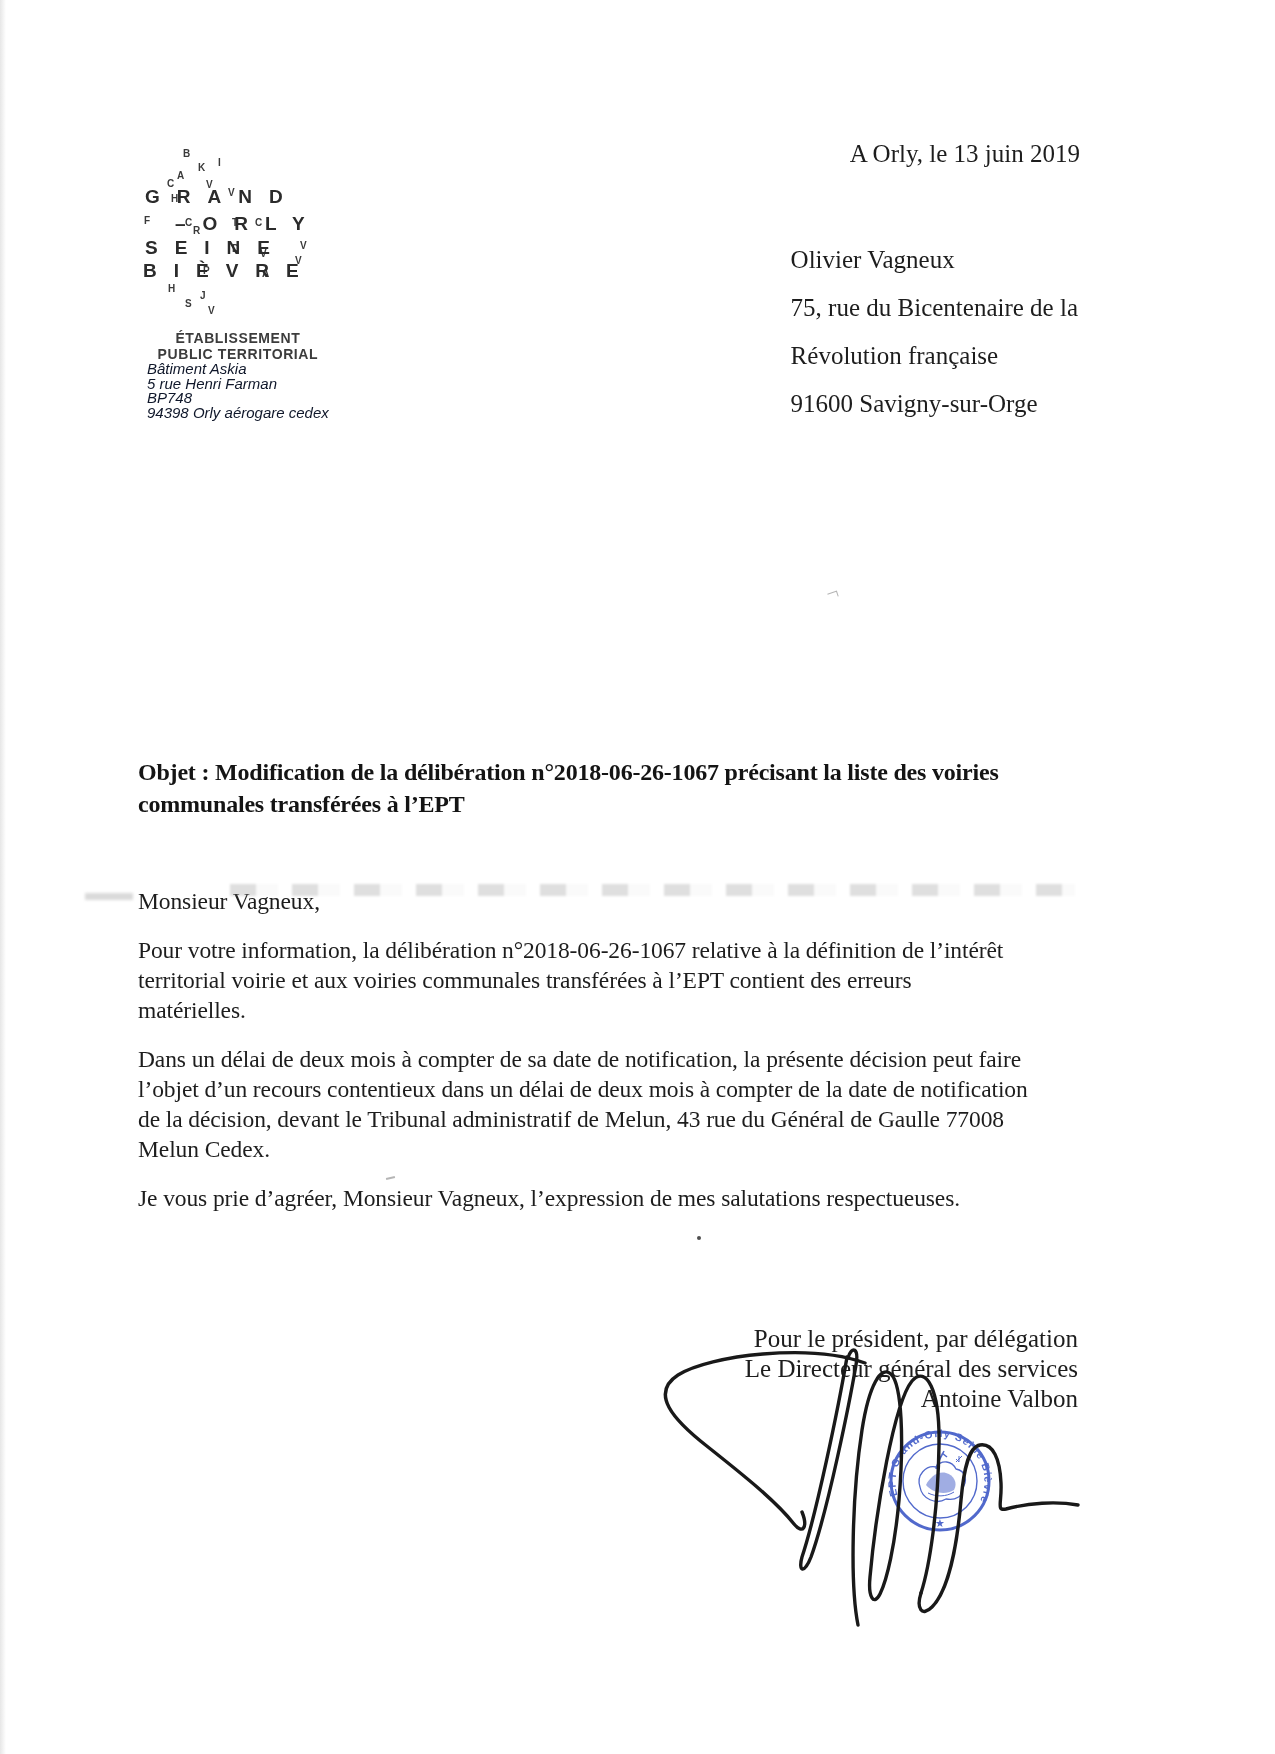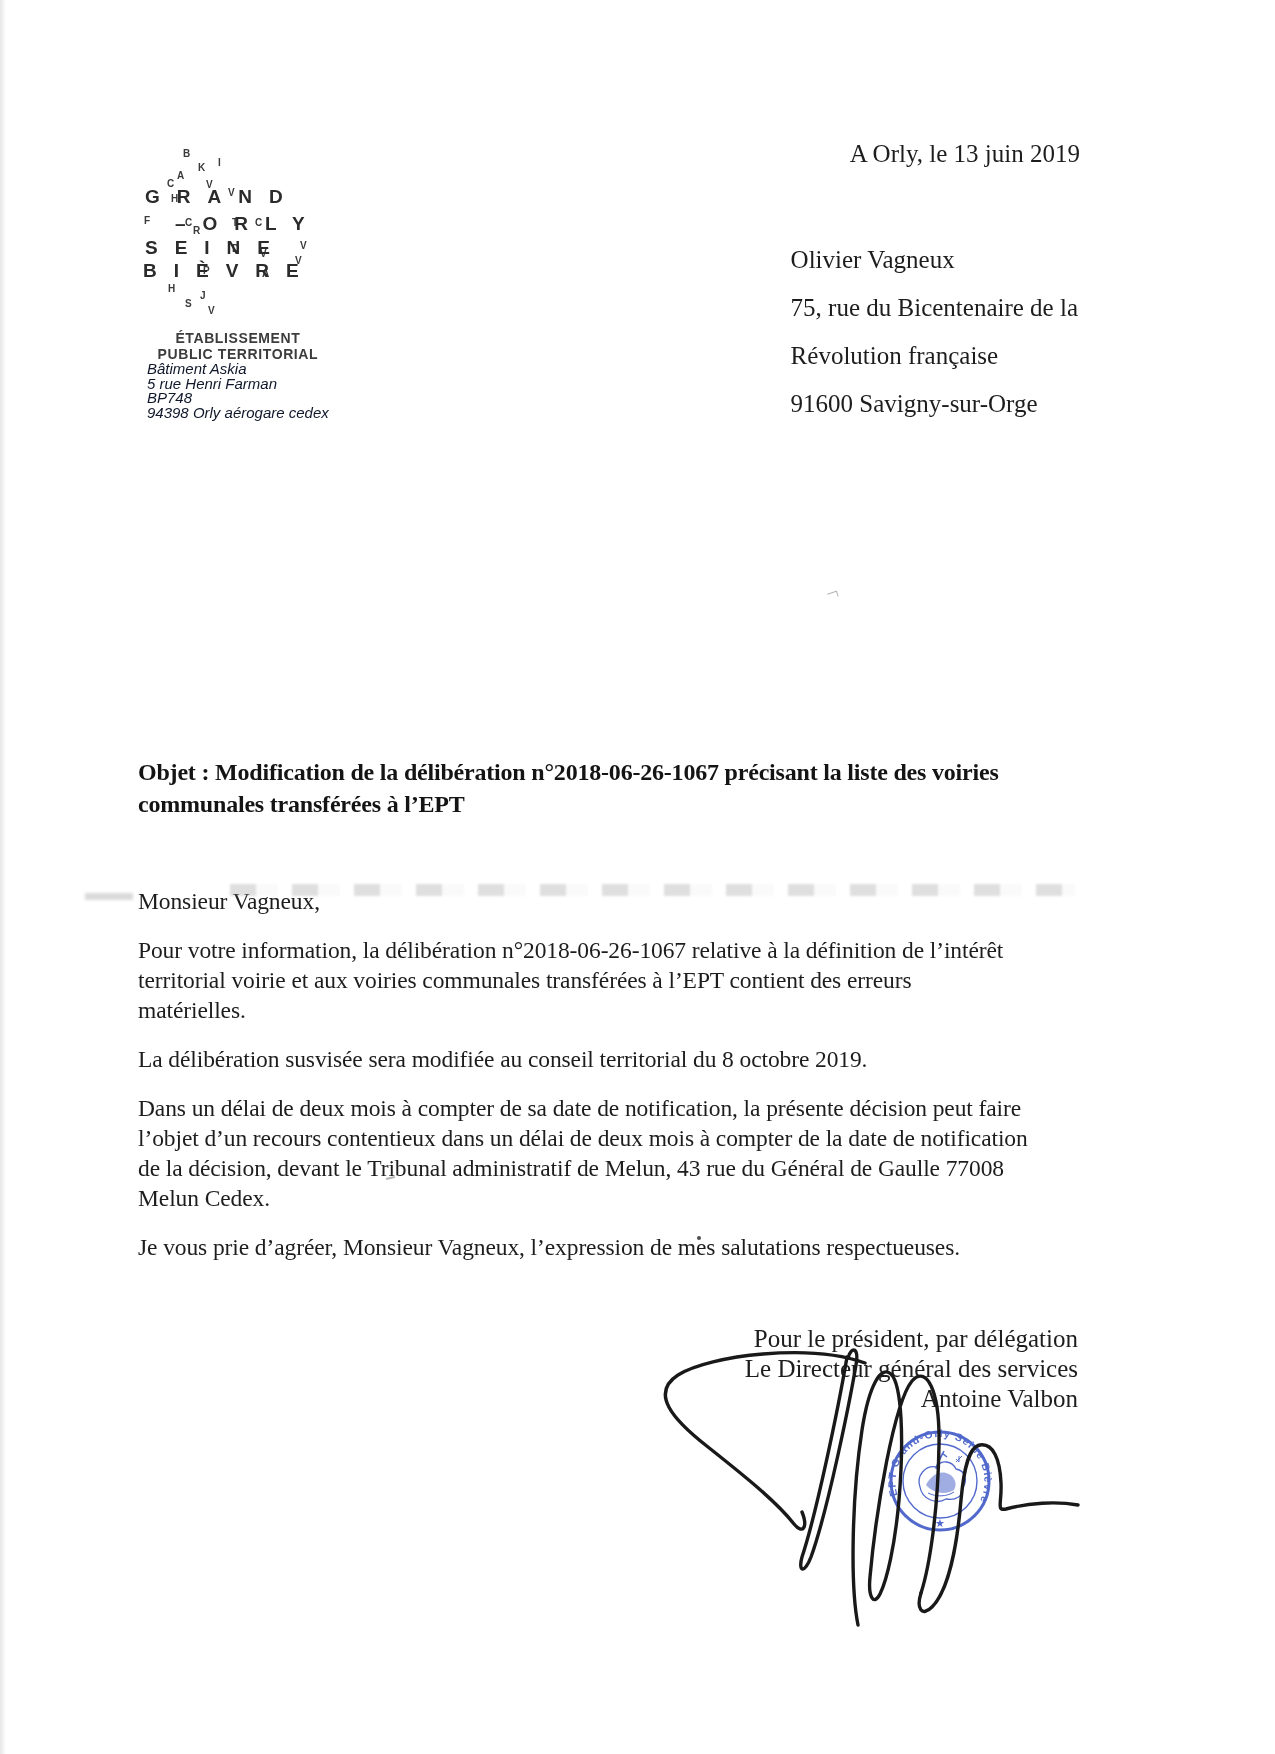--- a/index.html
+++ b/index.html
@@ -95,23 +95,20 @@
   </div>
 
   <div class="body-text">
     <div class="para">Monsieur Vagneux,</div>
     <div class="para">
       <div class="line">Pour votre information, la délibération n°2018-06-26-1067 relative à la définition de l’intérêt</div>
       <div class="line">territorial voirie et aux voiries communales transférées à l’EPT contient des erreurs</div>
       <div class="line">matérielles.</div>
     </div>
     <div class="para">
-      <div class="line">La délibération susvisée sera modifiée au conseil territorial du 8 octobre 2019.</div>
-    </div>
-    <div class="para">
       <div class="line">Dans un délai de deux mois à compter de sa date de notification, la présente décision peut faire</div>
       <div class="line">l’objet d’un recours contentieux dans un délai de deux mois à compter de la date de notification</div>
       <div class="line">de la décision, devant le Tribunal administratif de Melun, 43 rue du Général de Gaulle 77008</div>
       <div class="line">Melun Cedex.</div>
     </div>
     <div class="para">Je vous prie d’agréer, Monsieur Vagneux, l’expression de mes salutations respectueuses.</div>
   </div>
 
   <div class="sign-block">
     <div>Pour le président, par délégation</div>

